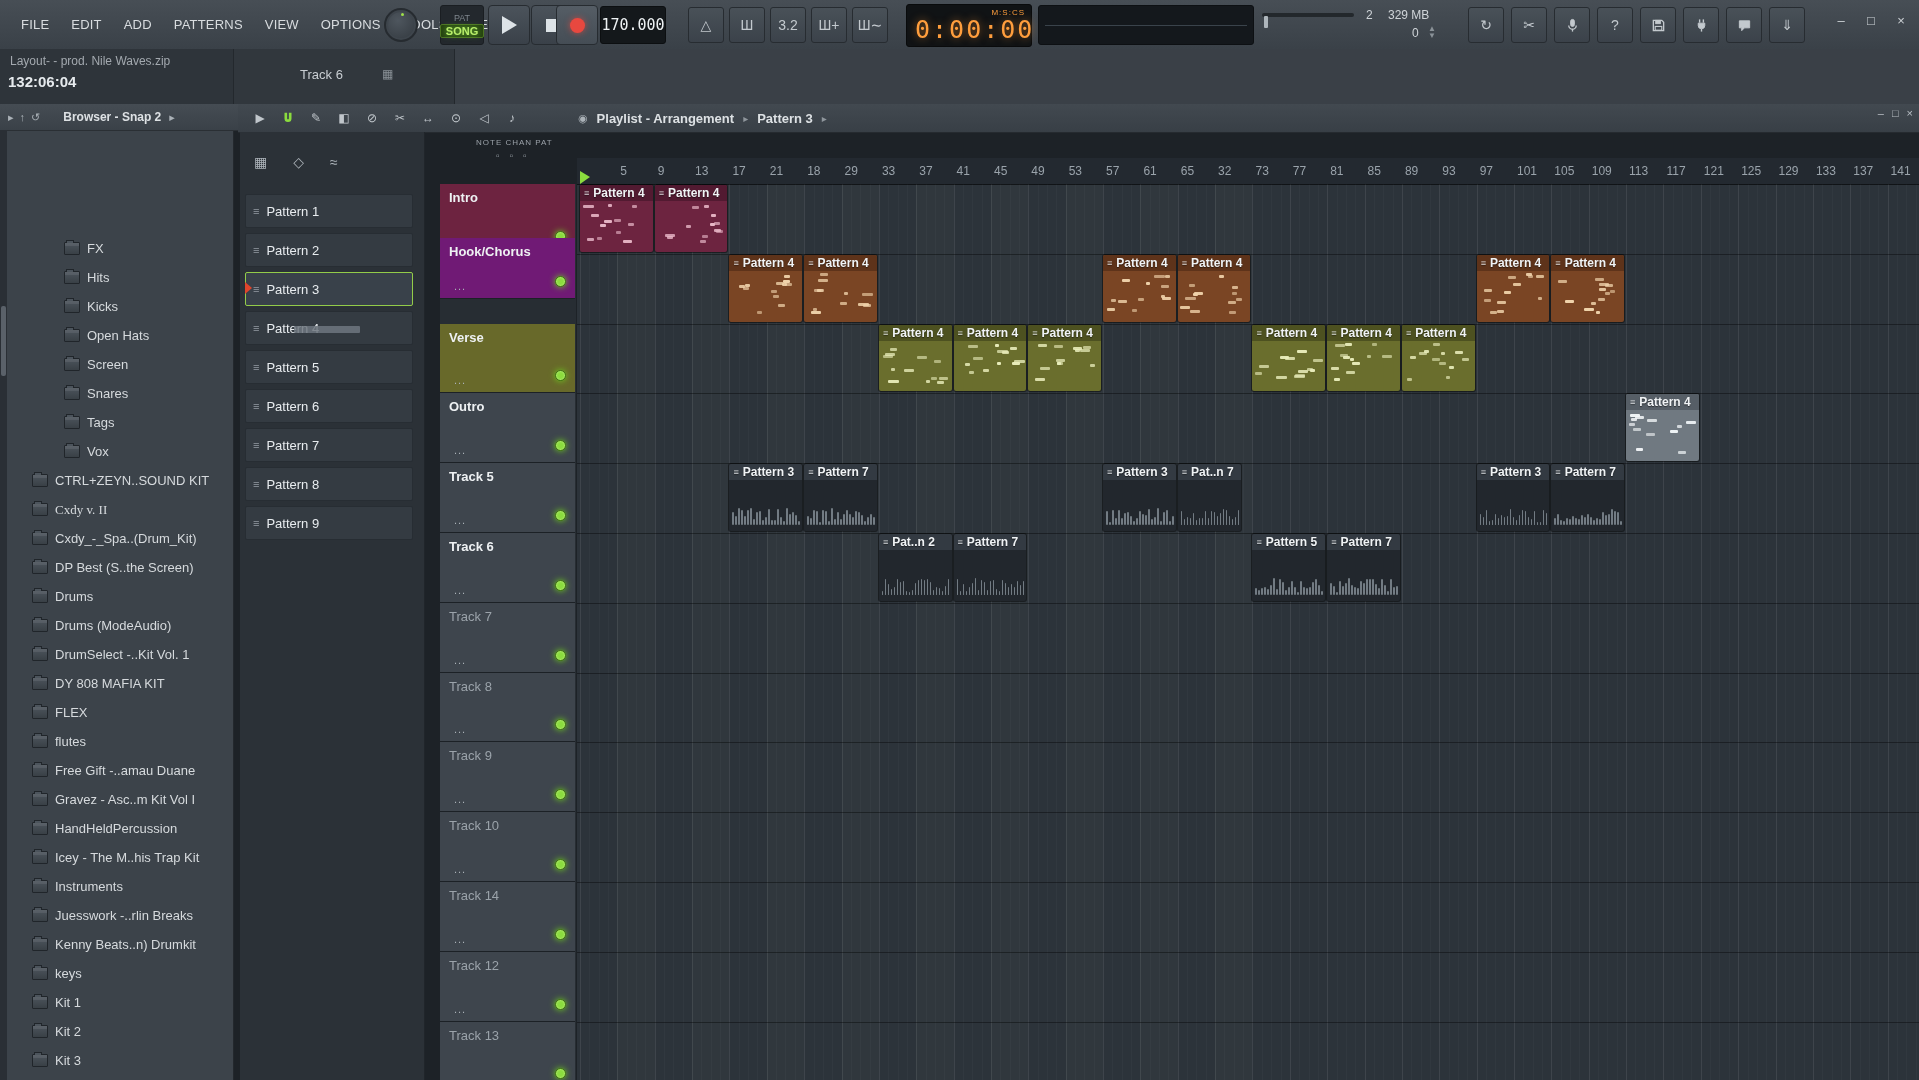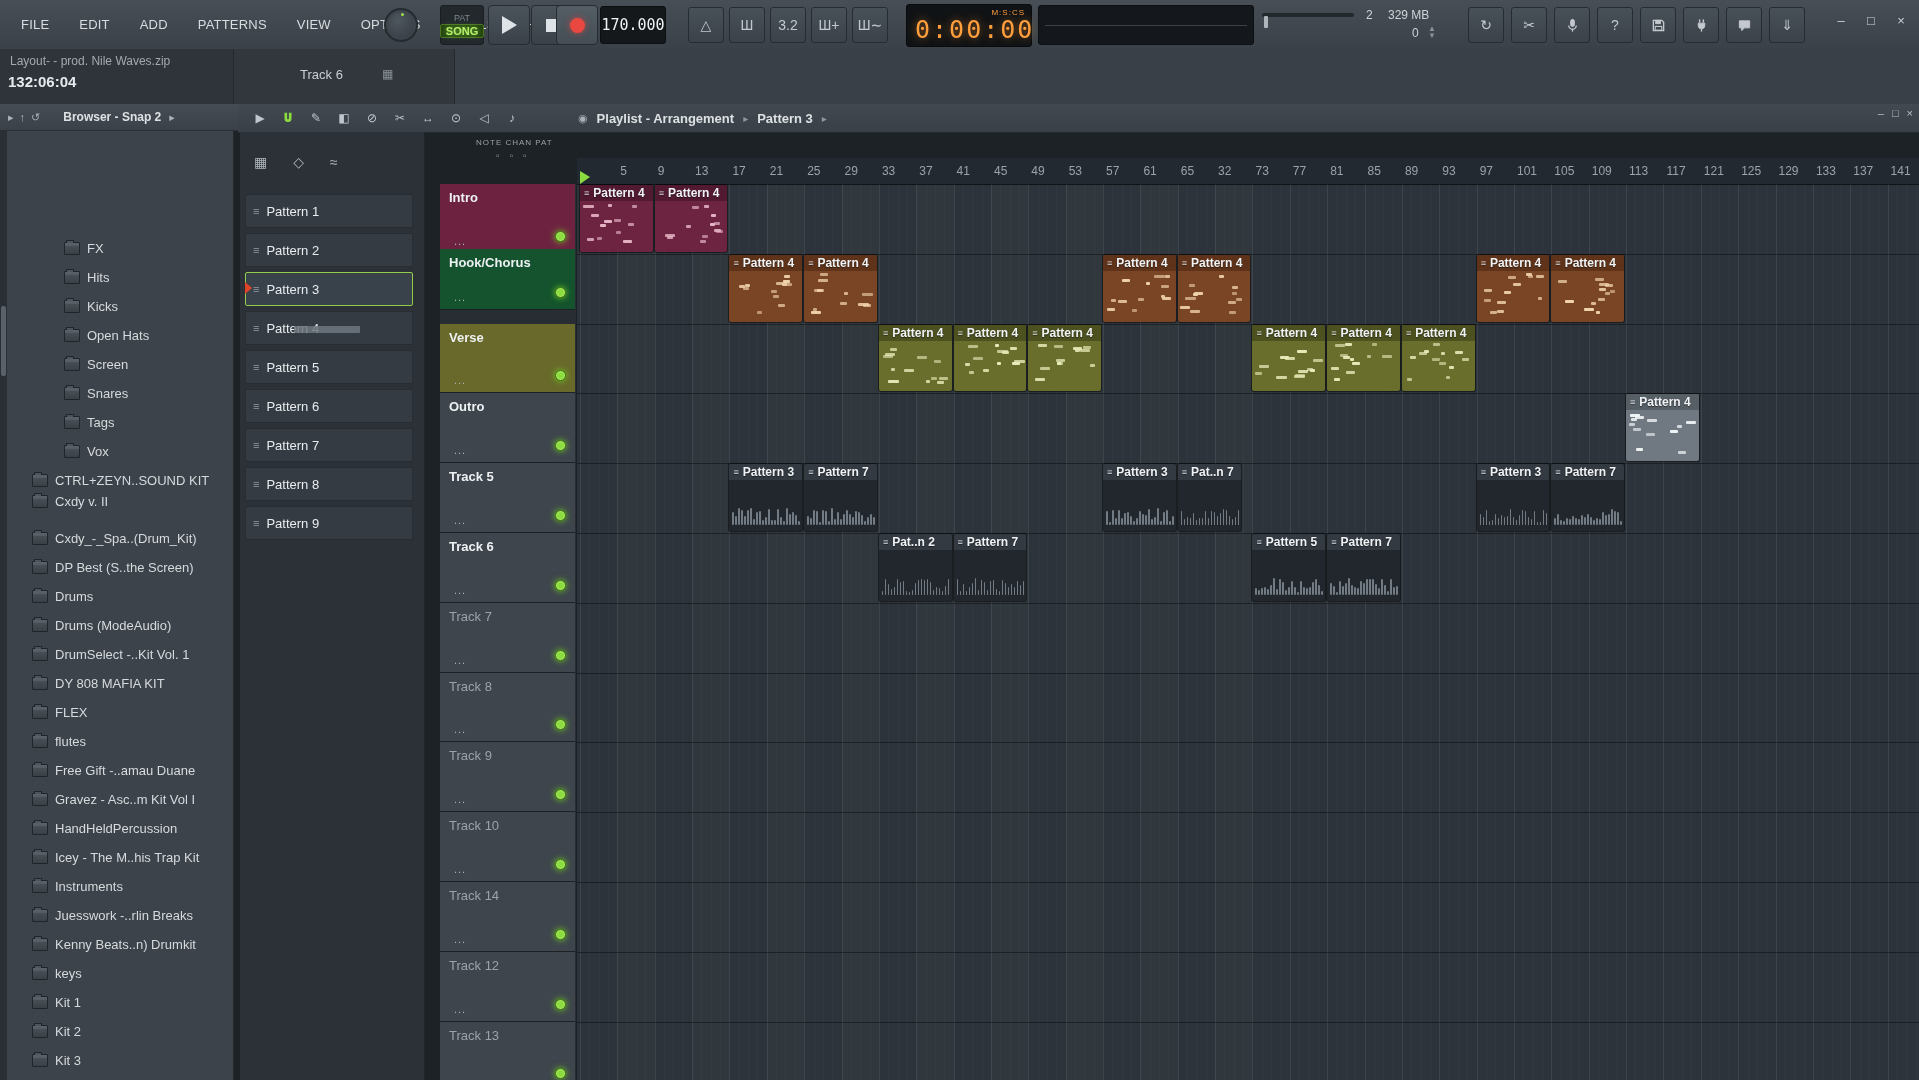--- a/index.html
+++ b/index.html
@@ -2,21 +2,21 @@
 <html><head>
 <meta charset="utf-8">
 <style>
   html,body{margin:0;padding:0;background:#14181c;}
   #app{position:relative;width:1919px;height:1080px;overflow:hidden;
        font-family:"Liberation Sans",sans-serif;background:#1d2227;color:#d3d7da;
        -webkit-user-select:none;user-select:none;}
   
   .topbar{position:absolute;left:0;top:0;width:1919px;height:49px;
           background:linear-gradient(#474e55,#3a4148);border-bottom:1px solid #24292e;}
-  .menubar{position:absolute;left:12px;top:0;height:49px;display:flex;align-items:center;gap:12px;text-align:right;}
+  .menubar{position:absolute;left:12px;top:0;height:49px;display:flex;align-items:center;gap:4px;text-align:right;}
   .menu-item{padding:4px 9px;font-size:13px;color:#d8dcdf;letter-spacing:.2px;cursor:default;}
   .knob{position:absolute;width:30px;height:30px;border-radius:50%;
         background:radial-gradient(circle at 40% 35%,#4e565e,#31373d);
         border:2px solid #262b30;box-shadow:inset 0 0 0 2px #3e454c;}
   .knob:after{content:"";position:absolute;left:50%;top:3px;width:3px;height:3px;border-radius:50%;background:#9fe04a;}
   .patsong{position:absolute;left:440px;top:5px;width:42px;height:38px;background:#23282d;border:1px solid #1a1e22;
            border-radius:3px;display:flex;flex-direction:column;align-items:center;justify-content:center;gap:1px;}
   .pat-lbl{font-size:9px;color:#7e868d;}
   .song-lbl{font-size:11px;font-weight:bold;color:#b9ef6a;background:#24420f;border:1px solid #4c7423;
             border-radius:2px;padding:0 5px;text-shadow:0 0 6px rgba(150,240,90,.8);}
@@ -325,21 +325,21 @@
           <span>Tags</span>
         </div>
         <div class="b-item" style="left: 64px; top: 333px;">
           <span class="fold"></span>
           <span>Vox</span>
         </div>
         <div class="b-item" style="left: 32px; top: 362px;">
           <span class="fold"></span>
           <span>CTRL+ZEYN..SOUND KIT</span>
         </div>
-        <div class="b-item" style="left: 32px; top: 383px;">
+        <div class="b-item" style="left: 32px; top: 391px; font-family: Liberation Serif, serif;">
           <span class="fold"></span>
           <span>Cxdy v. II</span>
         </div>
         <div class="b-item" style="left: 32px; top: 420px;">
           <span class="fold"></span>
           <span>Cxdy_-_Spa..(Drum_Kit)</span>
         </div>
         <div class="b-item" style="left: 32px; top: 449px;">
           <span class="fold"></span>
           <span>DP Best (S..the Screen)</span>
@@ -505,21 +505,21 @@
           <span>▫</span>
         </div>
     </div>
 
     <div class="trackcol" id="trackcol">
         <div class="trow" style="top: 0px; height: 69.8px; background: rgb(109, 35, 64);">
           <div class="tname">Intro</div>
           <div class="tdots">...</div>
           <div class="led"></div>
         </div>
-        <div class="trow" style="top: 65px; height: 61px; background: #14532d;">
+        <div class="trow" style="top: 54px; height: 61px; background: #701a75;">
           <div class="tname">Hook/Chorus</div>
           <div class="tdots">...</div>
           <div class="led"></div>
         </div>
         <div class="trow" style="top: 139.6px; height: 69.8px; background: rgb(104, 105, 42);">
           <div class="tname">Verse</div>
           <div class="tdots">...</div>
           <div class="led"></div>
         </div>
         <div class="trow" style="top: 209.4px; height: 69.8px; background: rgb(62, 69, 77);">
@@ -574,21 +574,21 @@
         </div>
       </div>
 
     <div class="grid" id="grid">
       <div class="ruler" id="ruler">
           <div class="rnum" style="left: 43.36px;">5</div>
           <div class="rnum" style="left: 80.72px;">9</div>
           <div class="rnum" style="left: 118.08px;">13</div>
           <div class="rnum" style="left: 155.44px;">17</div>
           <div class="rnum" style="left: 192.8px;">21</div>
-          <div class="rnum" style="left: 230.16px;">25</div>
+          <div class="rnum" style="left: 230.16px;">18</div>
           <div class="rnum" style="left: 267.52px;">29</div>
           <div class="rnum" style="left: 304.88px;">33</div>
           <div class="rnum" style="left: 342.24px;">37</div>
           <div class="rnum" style="left: 379.6px;">41</div>
           <div class="rnum" style="left: 416.96px;">45</div>
           <div class="rnum" style="left: 454.32px;">49</div>
           <div class="rnum" style="left: 491.68px;">53</div>
           <div class="rnum" style="left: 529.04px;">57</div>
           <div class="rnum" style="left: 566.4px;">61</div>
           <div class="rnum" style="left: 603.76px;">65</div>

